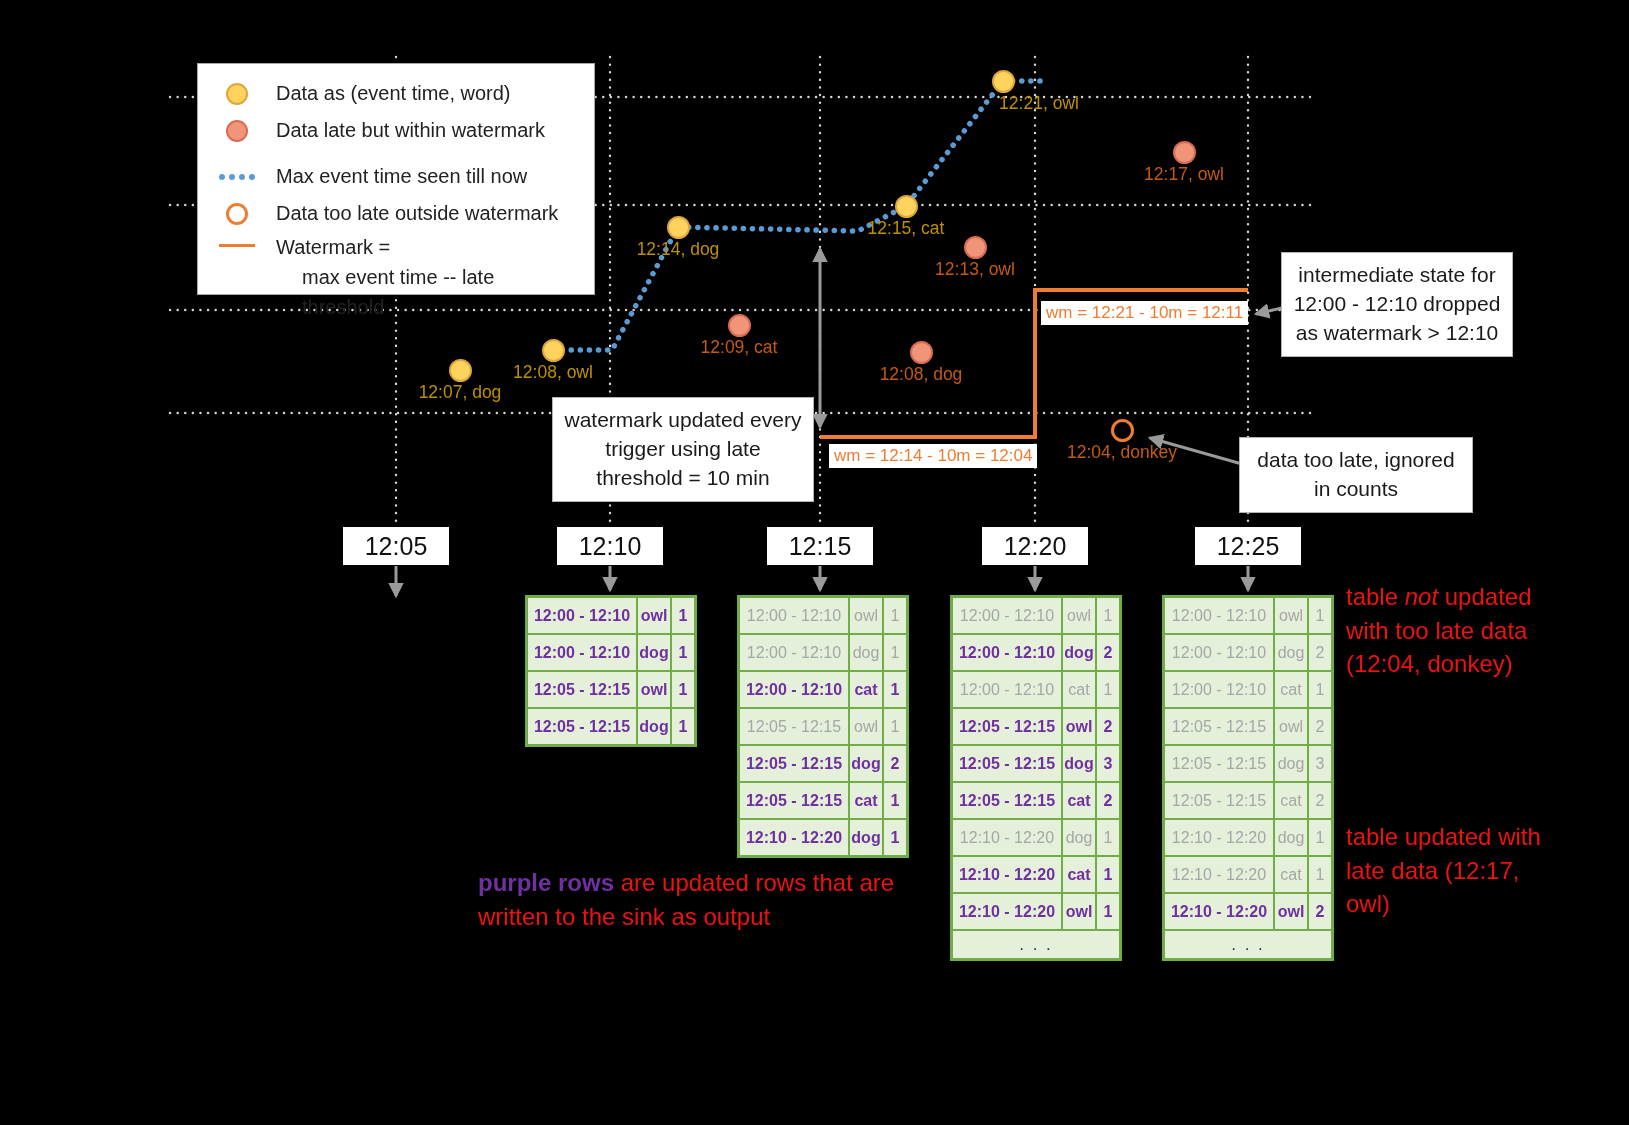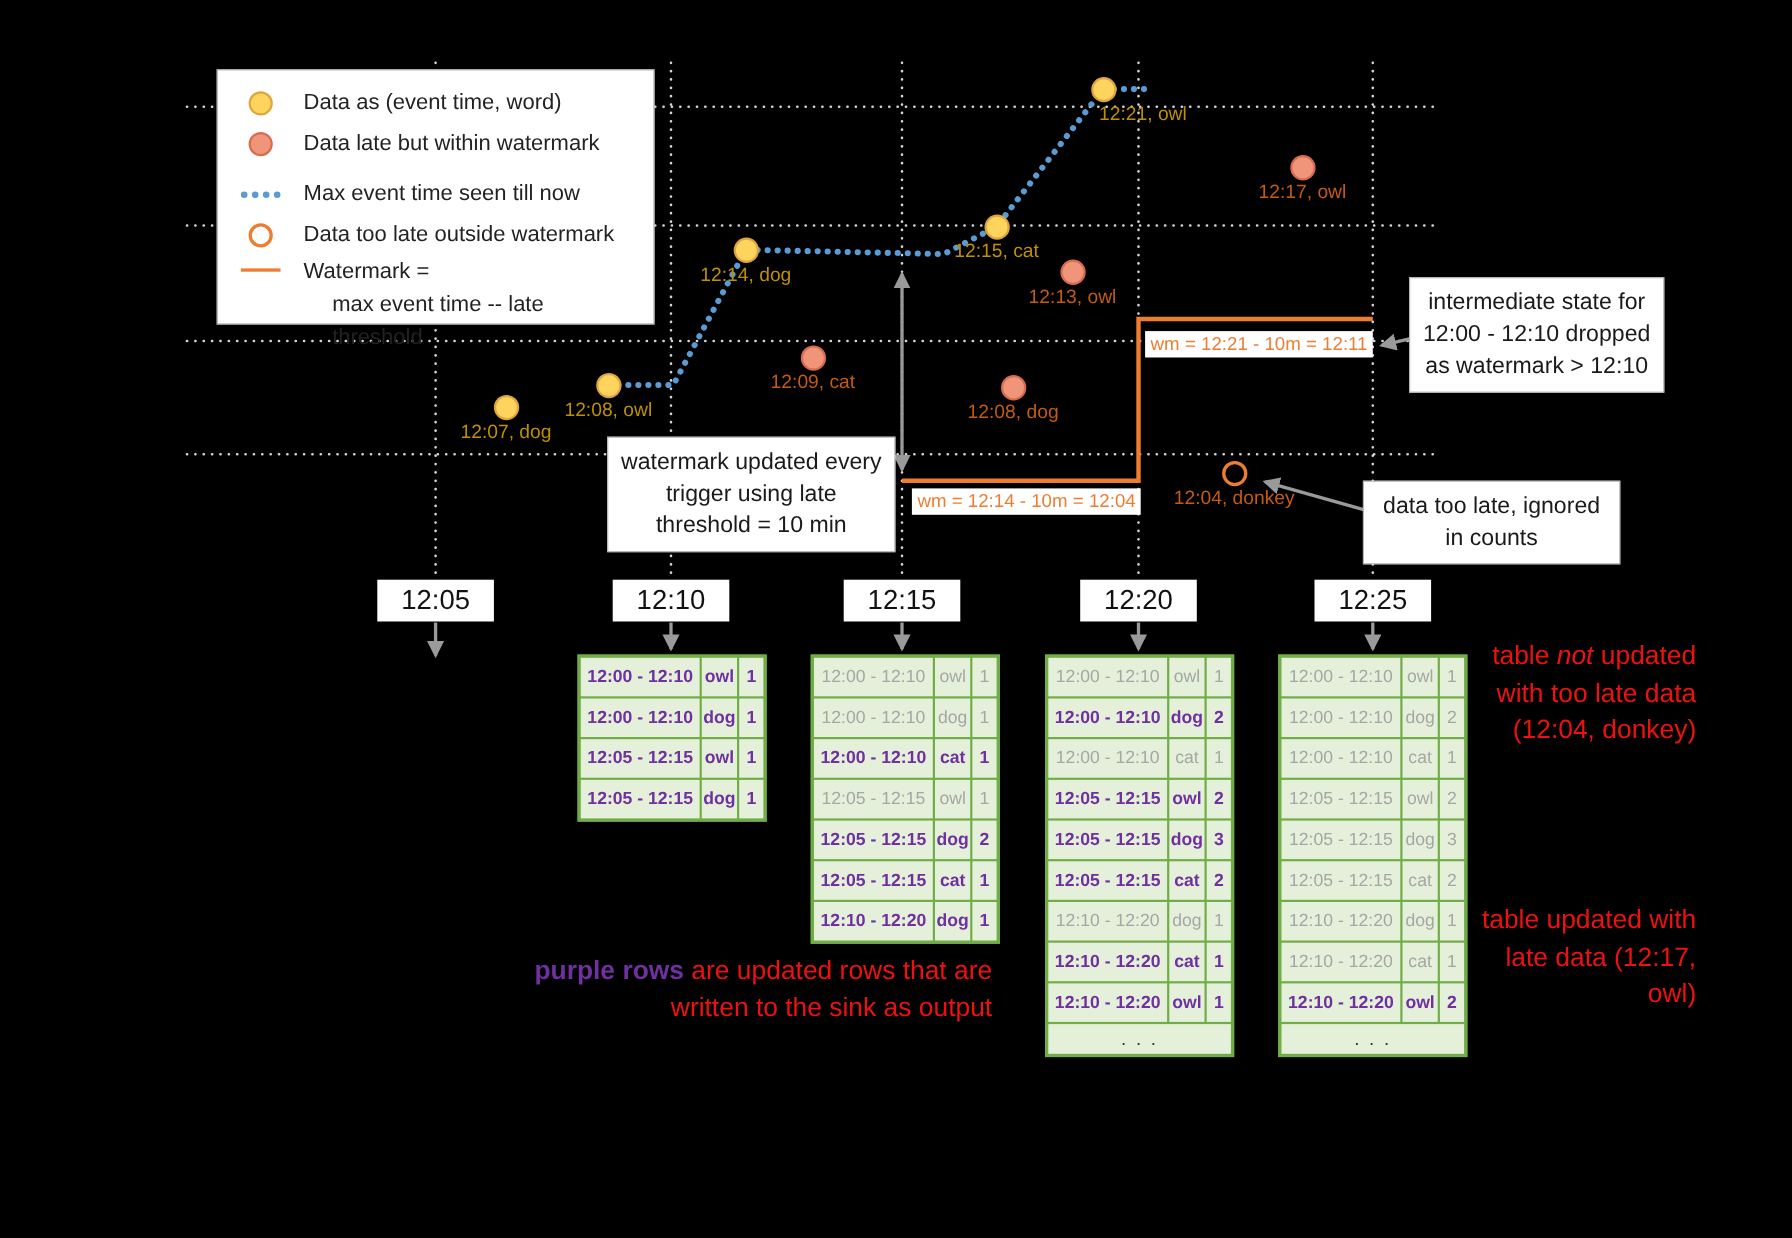--- a/index.html
+++ b/index.html
@@ -66,21 +66,21 @@
     background:var(--c-table-border); display:flex; flex-direction:column; gap:2px;text-align:center; }
   .trow { display:grid; grid-template-columns:108px 32px 22px; gap:2px; height:35px; flex:0 0 35px; }
   .tcell { background:var(--c-table-fill); display:flex; align-items:center; justify-content:center;
     font-size:16px; white-space:nowrap; }
   .trow.updated .tcell { color:var(--c-purple); font-weight:700; }
   .trow.stale .tcell { color:var(--c-gray-row); }
   .erow { background:var(--c-table-fill); height:27px; flex:0 0 27px; display:flex; align-items:center;
     justify-content:center; color:#333; font-size:17px; letter-spacing:2px; }
 
   
-  .red-note { position:absolute; color:var(--c-red); font-size:24px; line-height:1.4; text-align:right; z-index:2; }
+  .red-note { position:absolute; color:var(--c-red); font-size:24px; line-height:1.4; text-align:left; z-index:2; }
   #note-notupdated { left:1346px; top:580px; width:196px; }
   #note-lateupdated { left:1346px; top:820px; width:196px; }
   #note-purple { left:478px; top:866px; width:424px; }
   .ital { font-style:italic; }
   .purple-hl { color:var(--c-purple); font-weight:700; }
 </style>
 </head>
 <body>
 
 <div id="canvas">

